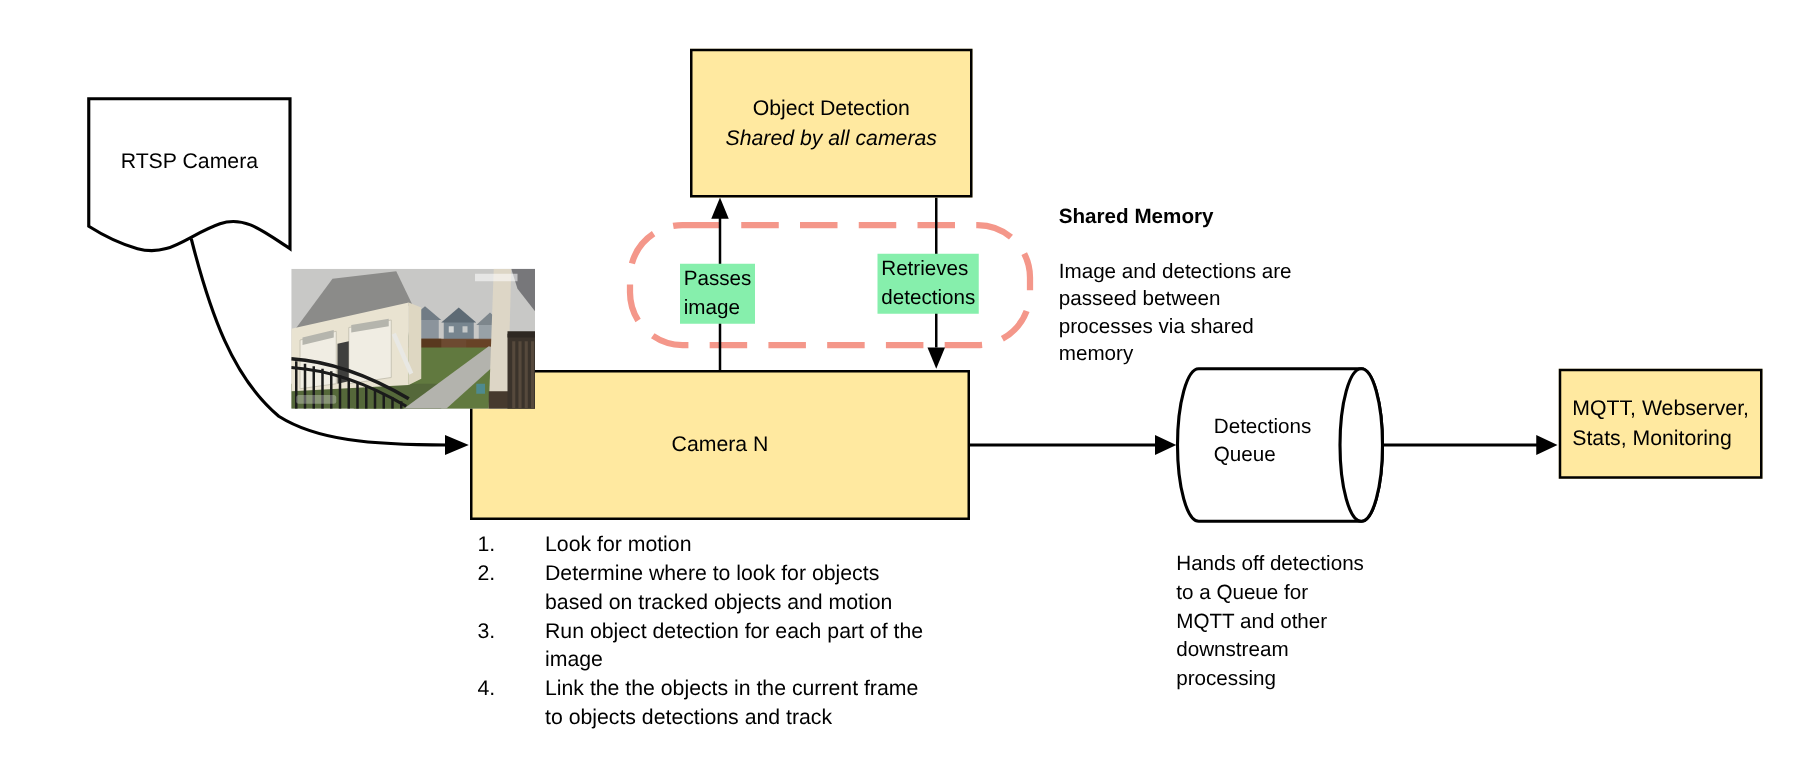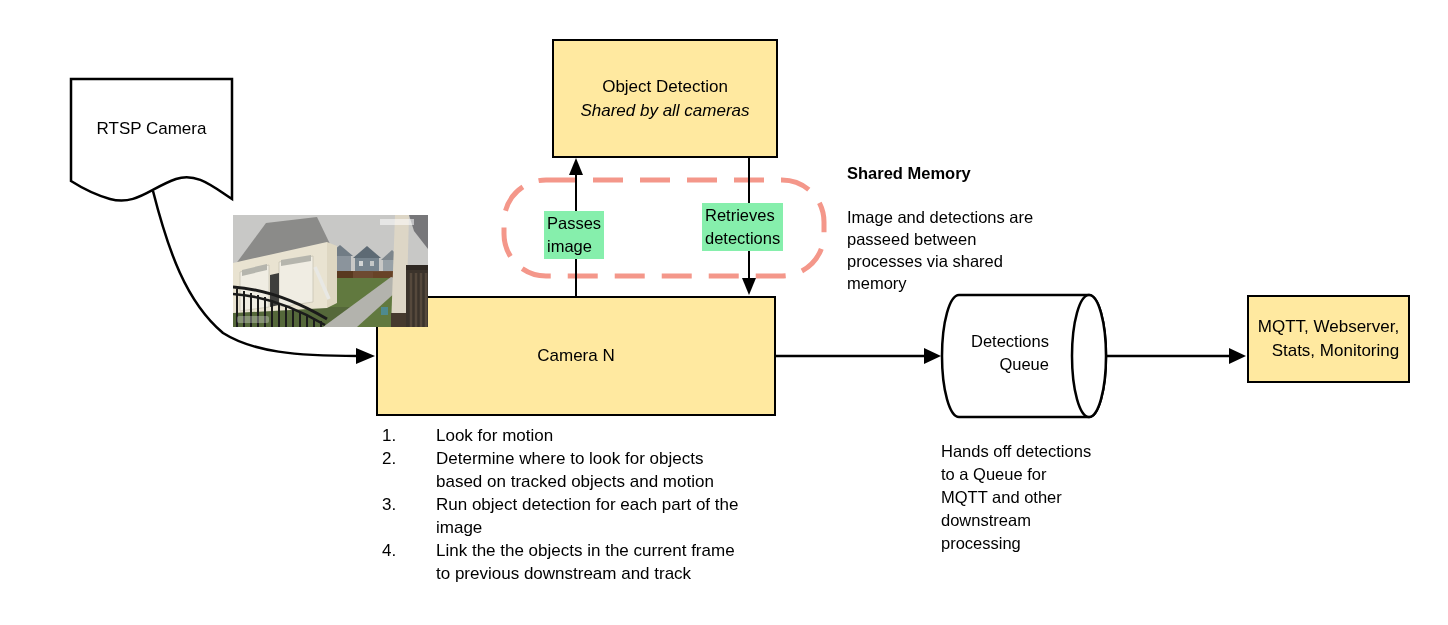--- a/index.html
+++ b/index.html
@@ -5,26 +5,26 @@
   html,body{margin:0;padding:0;background:#ffffff;}
   *{box-sizing:border-box;}
   #canvas{
     position:relative;width:1448px;height:625px;background:#ffffff;overflow:hidden;
     font-family:"Liberation Sans","DejaVu Sans",sans-serif;color:#000;
   }
   svg.layer{position:absolute;left:0;top:0;pointer-events:none;}
   .node{
     position:absolute;background:#FFE9A0;border:2px solid #000;
     display:flex;flex-direction:column;align-items:center;justify-content:center;
-    text-align:right;font-size:17px;line-height:24px;
+    text-align:left;font-size:17px;line-height:24px;
   }
   .node .subtitle{font-style:italic;}
   .shape-label{
     position:absolute;display:flex;align-items:center;justify-content:center;
-    text-align:right;font-size:17px;line-height:24px;white-space:pre-line;
+    text-align:left;font-size:17px;line-height:24px;white-space:pre-line;
   }
   .note{position:absolute;white-space:pre-line;font-size:16.5px;line-height:23px;}
   .note .note-title{font-weight:bold;}
   .arrow-label{
     position:absolute;white-space:pre-line;background:#86efac;
     font-size:16.5px;line-height:23px;padding:1px 3px;
   }
   ol.steps{
     position:absolute;left:376px;top:424px;width:380px;
     list-style:none;margin:0;padding:0;counter-reset:step;
@@ -92,21 +92,21 @@
     <div>Camera N</div>
   </div>
 
   <ol class="steps">
     <li>Look for motion</li>
     <li>Determine where to look for objects
 based on tracked objects and motion</li>
     <li>Run object detection for each part of the
 image</li>
     <li>Link the the objects in the current frame
-to previous downstream and track</li>
+to objects detections and track</li>
   </ol>
 
   <div class="shape-label" style="left:945px;top:330px;width:130px;font-size:16.5px;line-height:23px;">Detections
 Queue</div>
 
   <div class="note" style="left:941px;top:440px;width:210px;">Hands off detections
 to a Queue for
 MQTT and other
 downstream
 processing</div>

